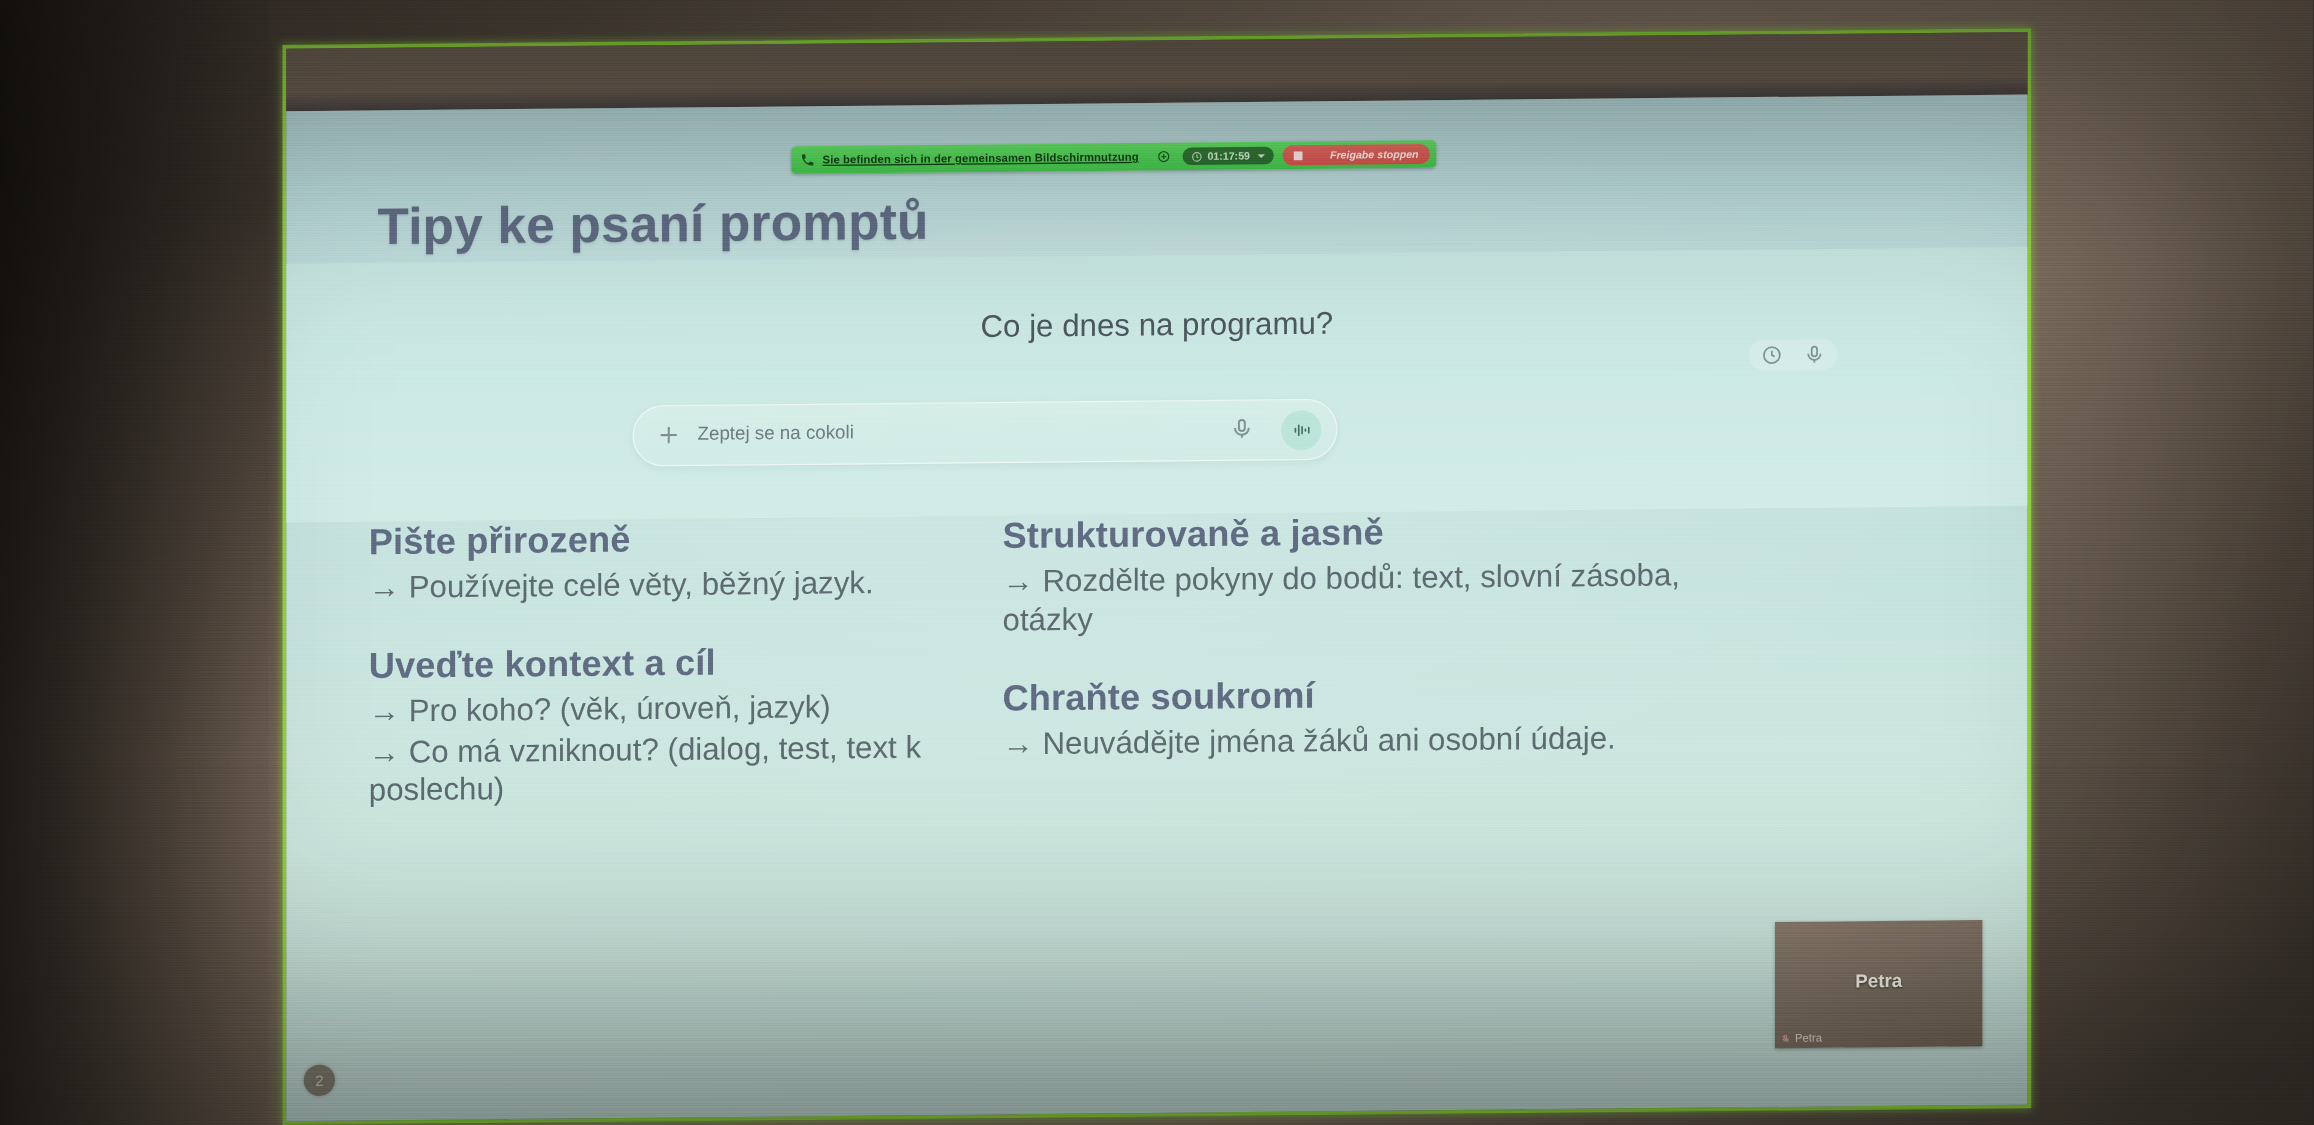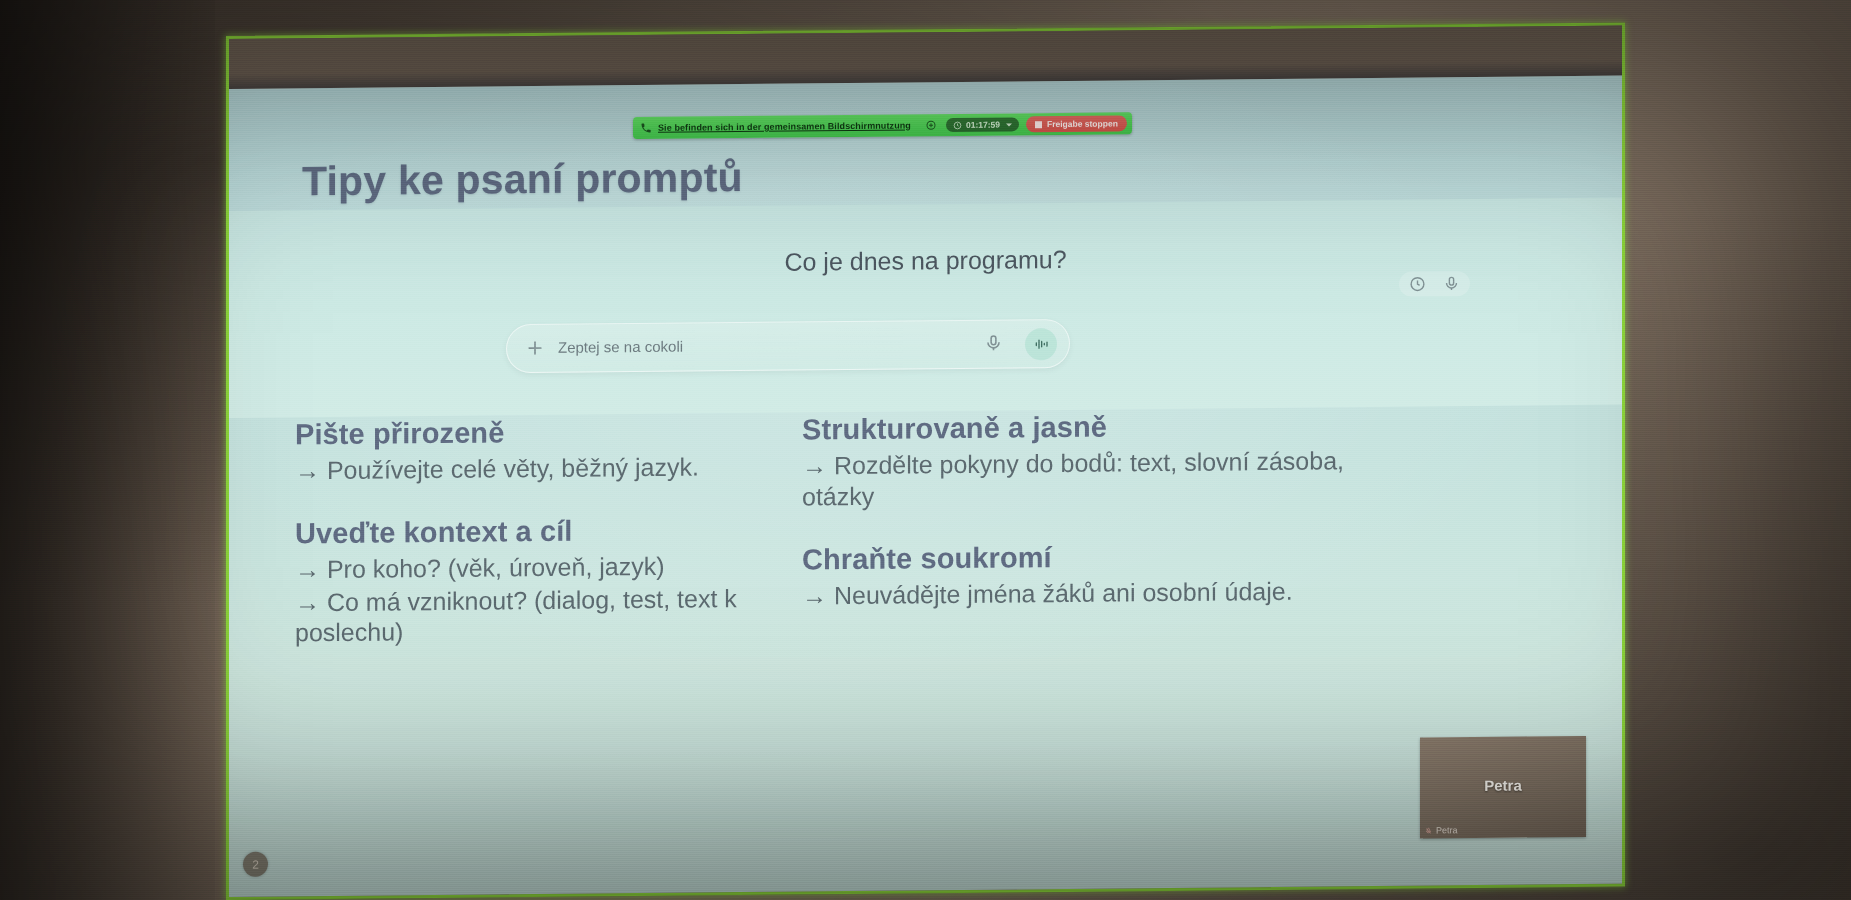--- a/index.html
+++ b/index.html
@@ -157,23 +157,23 @@
   #tb-timer{
     display:flex;align-items:center;gap:4px;
     background:rgba(25,55,28,.62);border-radius:10px;
     padding:2px 7px;color:#d6f0d4;font-size:8.5px;font-weight:bold;
     margin-right:7px;
     justify-content:center;
   }
   .clock-ic{width:9px;height:9px;opacity:.85;}
   .caret{width:0;height:0;border-left:3px solid transparent;border-right:3px solid transparent;border-top:3.5px solid #cfe8cd;margin-left:2px;}
   #tb-stop{
-    display:flex;align-items:center;gap:5px;
+    display:flex;align-items:center;gap:22px;
     background:linear-gradient(180deg,#e46a62,#d8544c);
-    border-radius:10px;padding:3px 9px;color:#fff3f1;font-size:8.5px;font-weight:bold;
+    border-radius:10px;padding:3px 9px;color:#fff3f1;font-size:8.5px;font-weight:bold;font-style:italic;
   }
   .stop-sq{width:7px;height:7px;background:#ffecea;display:block;}
   .noise{
     position:absolute;inset:0;pointer-events:none;opacity:.07;
     background-image:repeating-linear-gradient(0deg,rgba(255,255,255,.5) 0 1px,rgba(0,0,0,.35) 1px 2px);
     mix-blend-mode:overlay;
   }
 </style>
 </head>
 <body>

